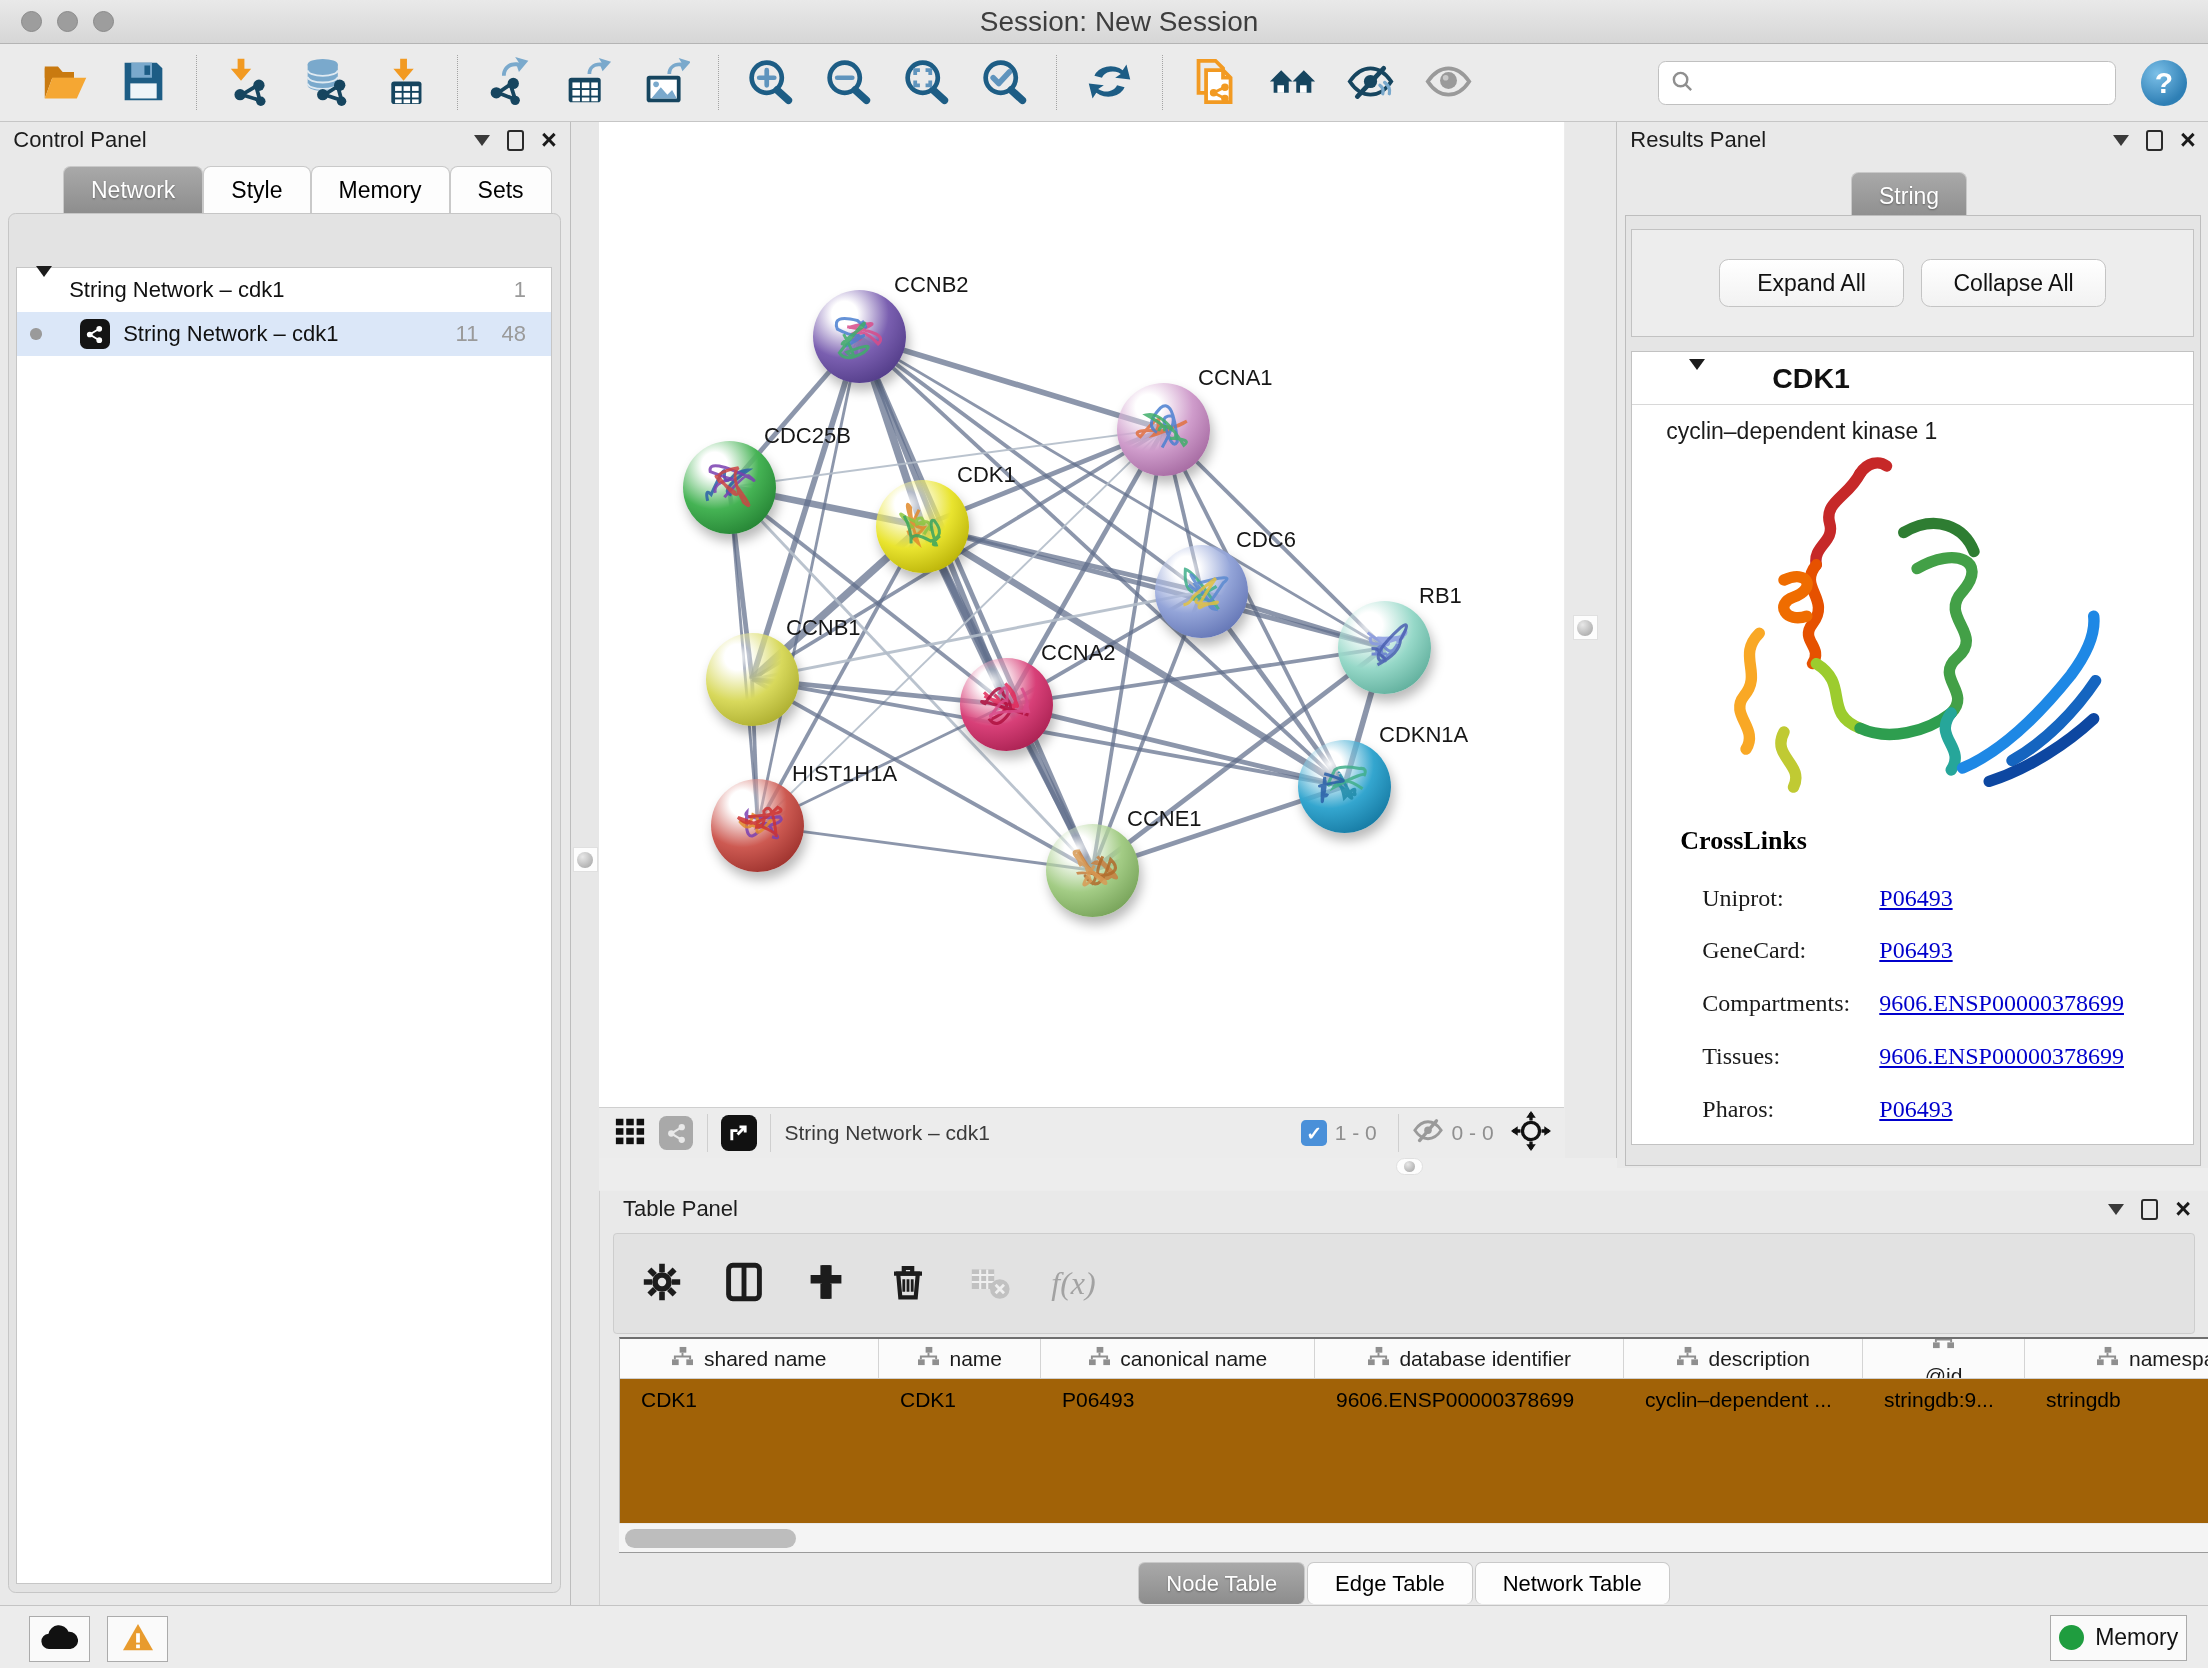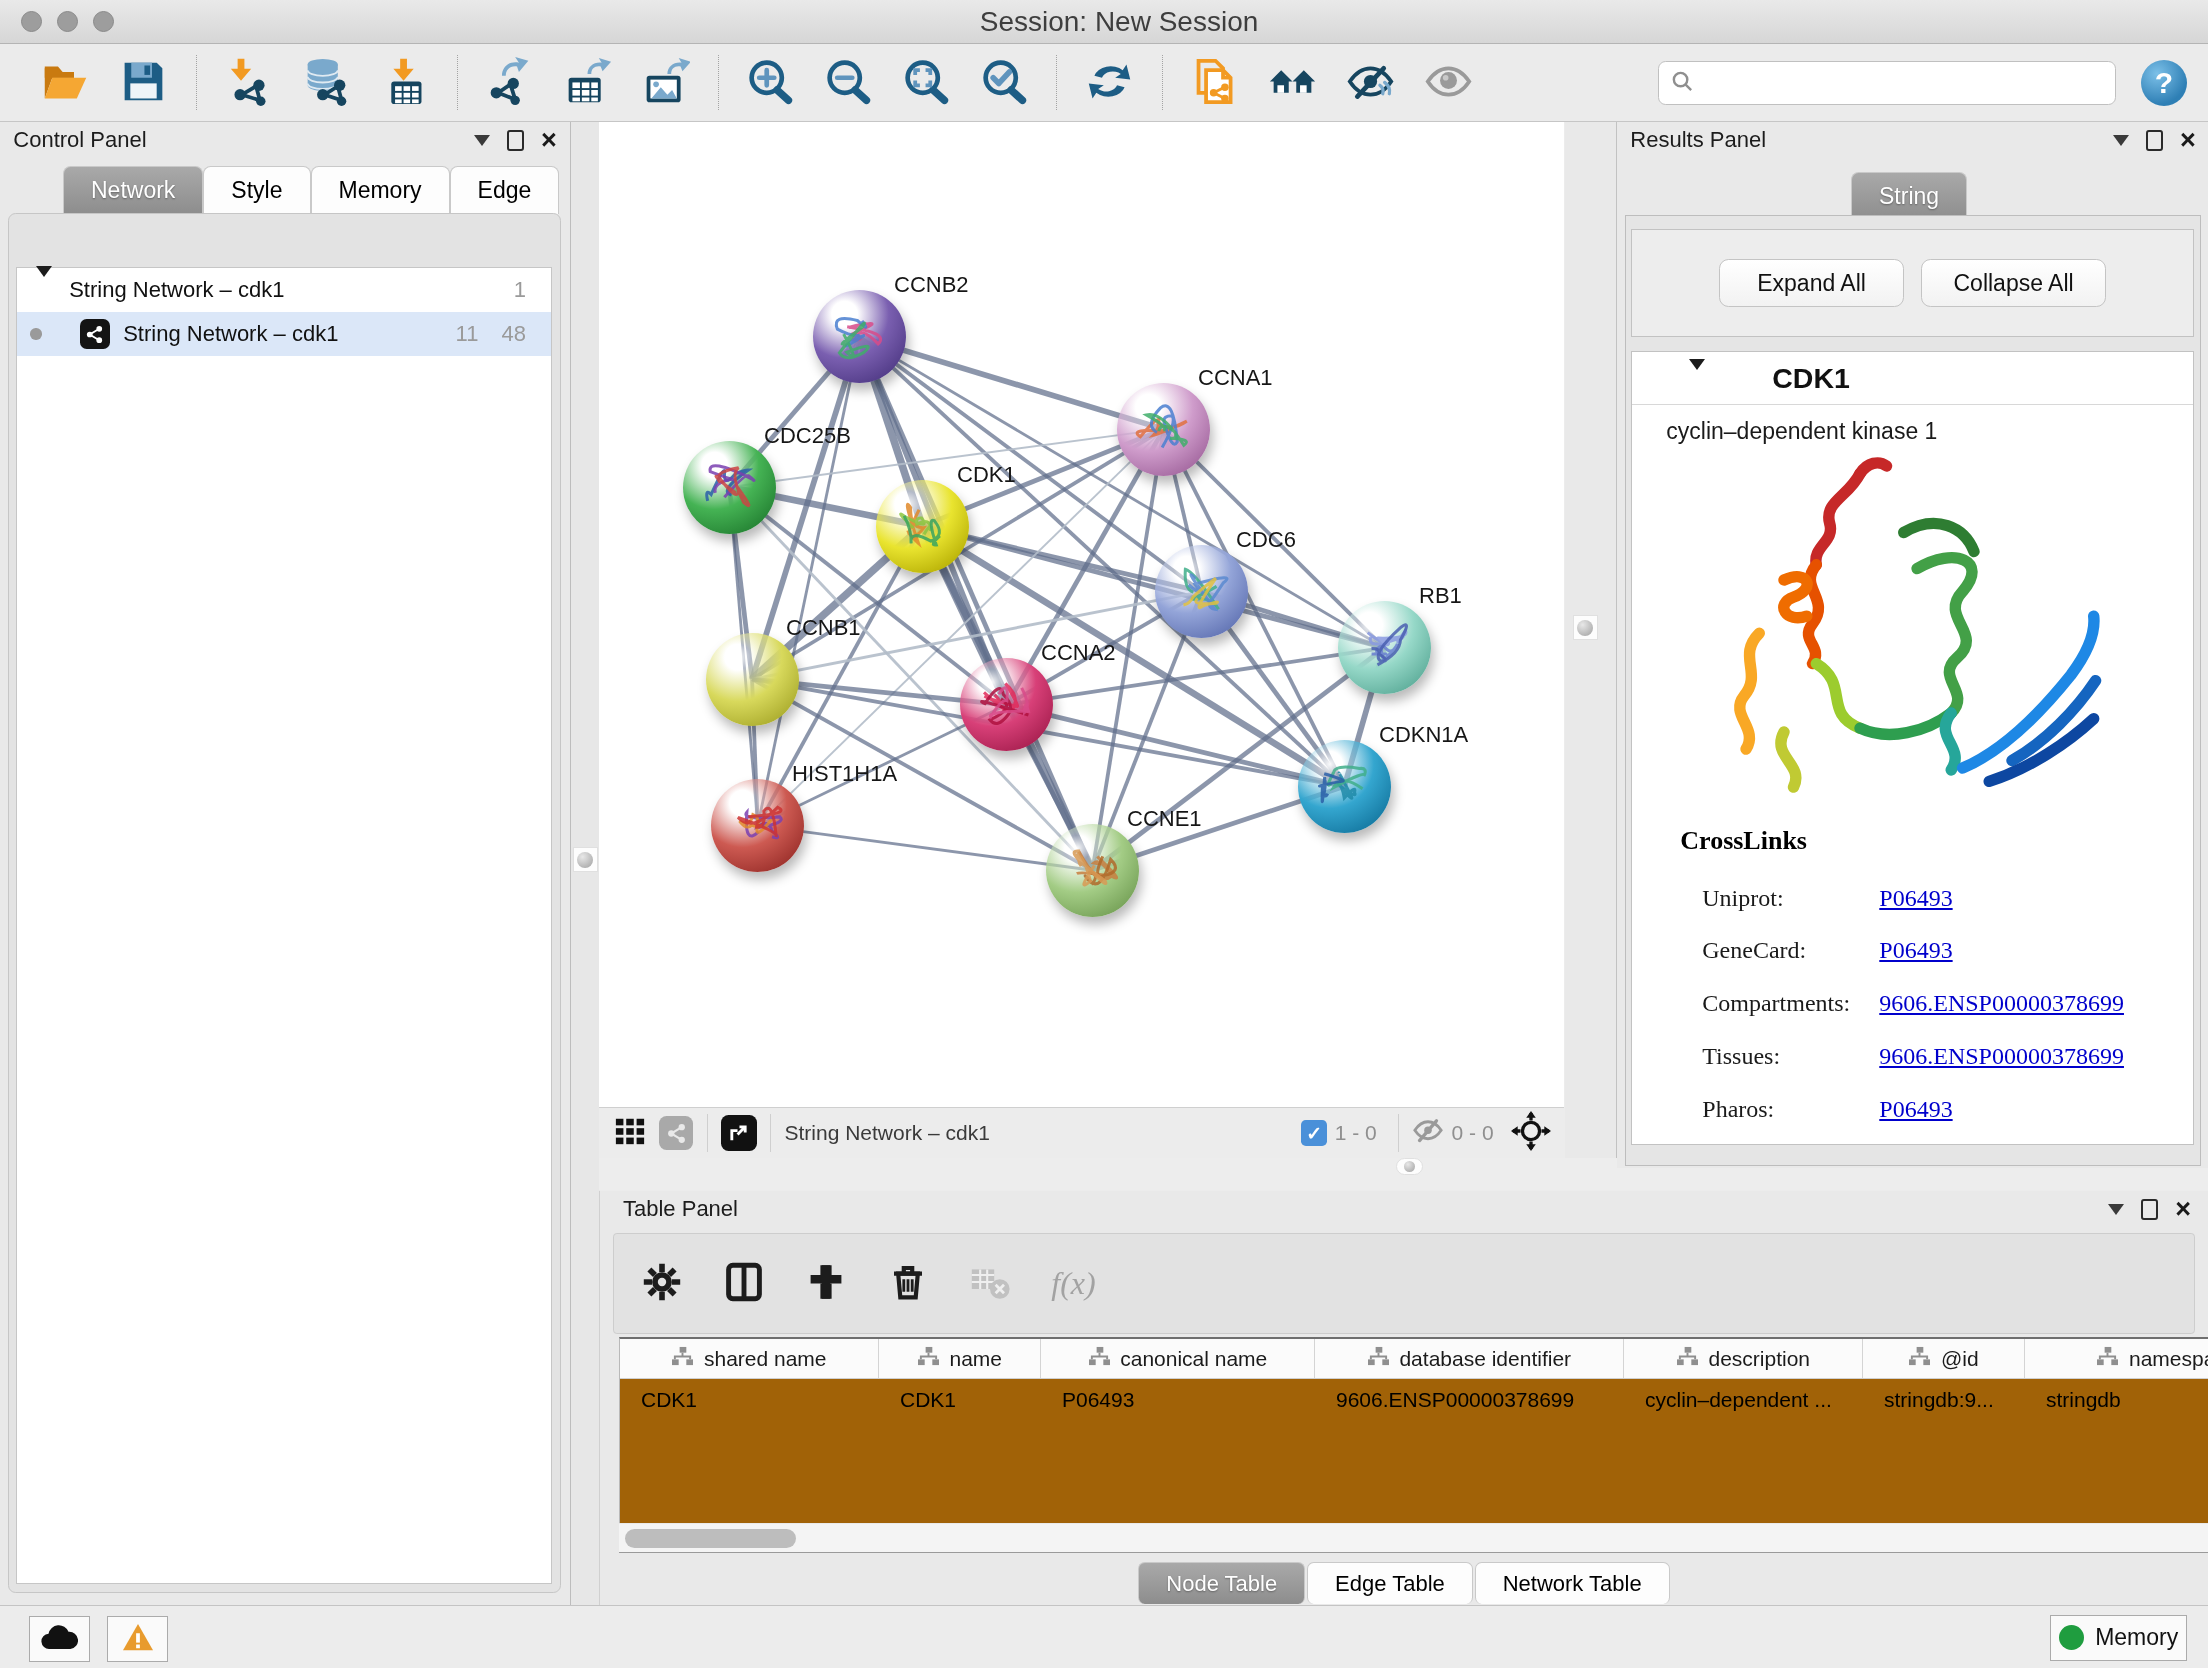--- a/index.html
+++ b/index.html
@@ -315,21 +315,21 @@
     <span class="ph-icons">
       <span class="tri-down"></span>
       <span class="float-sq"></span>
       <span class="close-x">×</span>
     </span>
   </div>
   <div class="cp-tabs" id="cp-tabs">
       <span class="tab active">Network</span>
       <span class="tab">Style</span>
       <span class="tab">Memory</span>
-      <span class="tab">Edge</span>
+      <span class="tab">Sets</span>
     </div>
   <div class="cp-group">
     <div class="cp-tree">
       <div class="tree-row">
         <span style="margin-left:19px"><span class="tri-down" style="border-top-color:#1c1c1c"></span></span>
         <span style="margin-left:17px">String Network – cdk1</span>
         <span class="tree-num" style="margin-left:auto;margin-right:25px">1</span>
       </div>
       <div class="tree-row sel">
         <span style="margin-left:13.3px;width:11.4px;height:11.4px;border-radius:50%;background:#9a9a9a"></span>
@@ -700,21 +700,21 @@
           <span><svg width="23" height="21" viewBox="0 0 24 22">
               <g fill="#8f8f8f">
                 <rect x="9" y="1" width="7" height="6"></rect>
                 <rect x="1" y="14" width="7" height="6"></rect>
                 <rect x="16" y="14" width="7" height="6"></rect>
                 <path d="M12 7v4M4 14v-3h16v3M12 7v4" stroke="#8f8f8f" stroke-width="2" fill="none"></path>
               </g>
             </svg></span>
           <span>description</span>
         </div>
-        <div class="th" style="width: 162px;">
+        <div class="th" style="width: 162px; flex-direction: column;">
           <span><svg width="23" height="21" viewBox="0 0 24 22">
               <g fill="#8f8f8f">
                 <rect x="9" y="1" width="7" height="6"></rect>
                 <rect x="1" y="14" width="7" height="6"></rect>
                 <rect x="16" y="14" width="7" height="6"></rect>
                 <path d="M12 7v4M4 14v-3h16v3M12 7v4" stroke="#8f8f8f" stroke-width="2" fill="none"></path>
               </g>
             </svg></span>
           <span>@id</span>
         </div>

